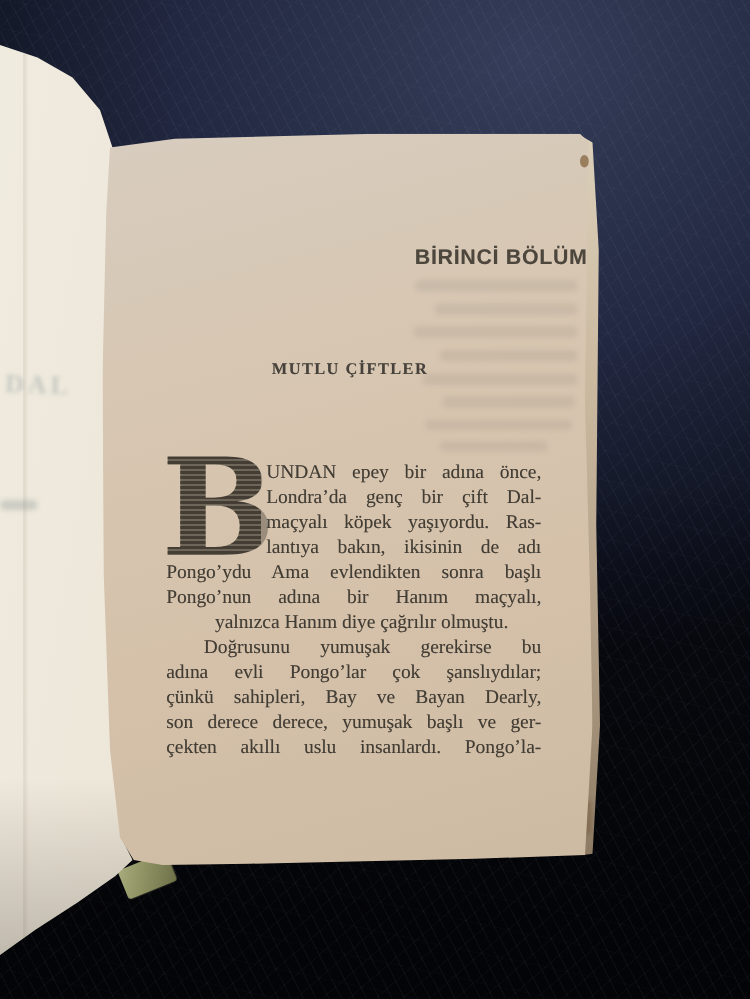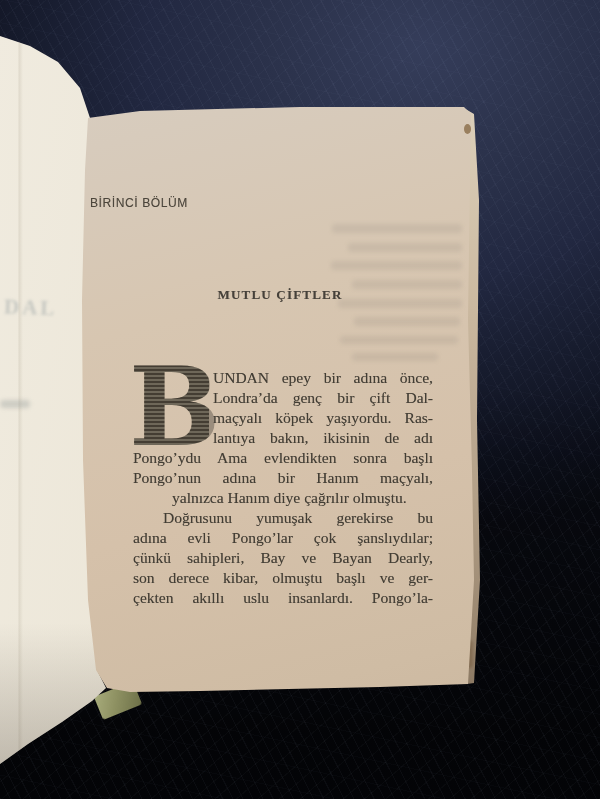--- a/index.html
+++ b/index.html
@@ -74,22 +74,22 @@
   .gb2{left:348px;top:243px;width:114px;height:9px;}
   .gb3{left:331px;top:261px;width:131px;height:9px;}
   .gb4{left:352px;top:280px;width:110px;height:9px;}
   .gb5{left:338px;top:299px;width:124px;height:9px;}
   .gb6{left:354px;top:317px;width:106px;height:9px;}
   .gb7{left:340px;top:336px;width:118px;height:8px;}
   .gb8{left:352px;top:353px;width:86px;height:8px;}
   
   .page-content{position:absolute;inset:0;z-index:7;color:#423d34;}
   .chapter-heading{
-    position:absolute;left:90px;top:196px;width:380px;text-align:left;
-    font-family:"Liberation Sans", sans-serif;font-weight:normal;font-size:12px;
+    position:absolute;left:90px;top:196px;width:380px;text-align:right;
+    font-family:"Liberation Sans", sans-serif;font-weight:bold;font-size:17px;
     letter-spacing:0.6px;color:#4c463c;text-shadow:0.3px 0.3px 0 rgba(76,70,60,0.35);
   }
   .section-heading{
     position:absolute;left:90px;top:287px;width:380px;text-align:center;
     font-family:"Liberation Serif", serif;font-weight:bold;font-size:13px;
     letter-spacing:1.2px;color:#46413a;text-shadow:0.3px 0.3px 0 rgba(70,65,58,0.35);
   }
   .body-text{
     position:absolute;left:133px;top:368px;width:300px;
     font-size:15.5px;line-height:20px;color:#423d34;
@@ -156,19 +156,19 @@
         <div class="bline l-indent">lantıya bakın, ikisinin de adı</div>
         <div class="bline">Pongo’ydu Ama evlendikten sonra başlı</div>
         <div class="bline">Pongo’nun adına bir Hanım maçyalı,</div>
         <div class="bline no-just">yalnızca Hanım diye çağrılır olmuştu.</div>
       </div>
 
       <div>
         <div class="bline indent1">Doğrusunu yumuşak gerekirse bu</div>
         <div class="bline">adına evli Pongo’lar çok şanslıydılar;</div>
         <div class="bline">çünkü sahipleri, Bay ve Bayan Dearly,</div>
-        <div class="bline">son derece kibar, olmuştu başlı ve ger-</div>
+        <div class="bline">son derece derece, yumuşak başlı ve ger-</div>
         <div class="bline">çekten akıllı uslu insanlardı. Pongo’la-</div>
       </div>
     </div>
 
   </div>
 </div>
 
 </body></html>

